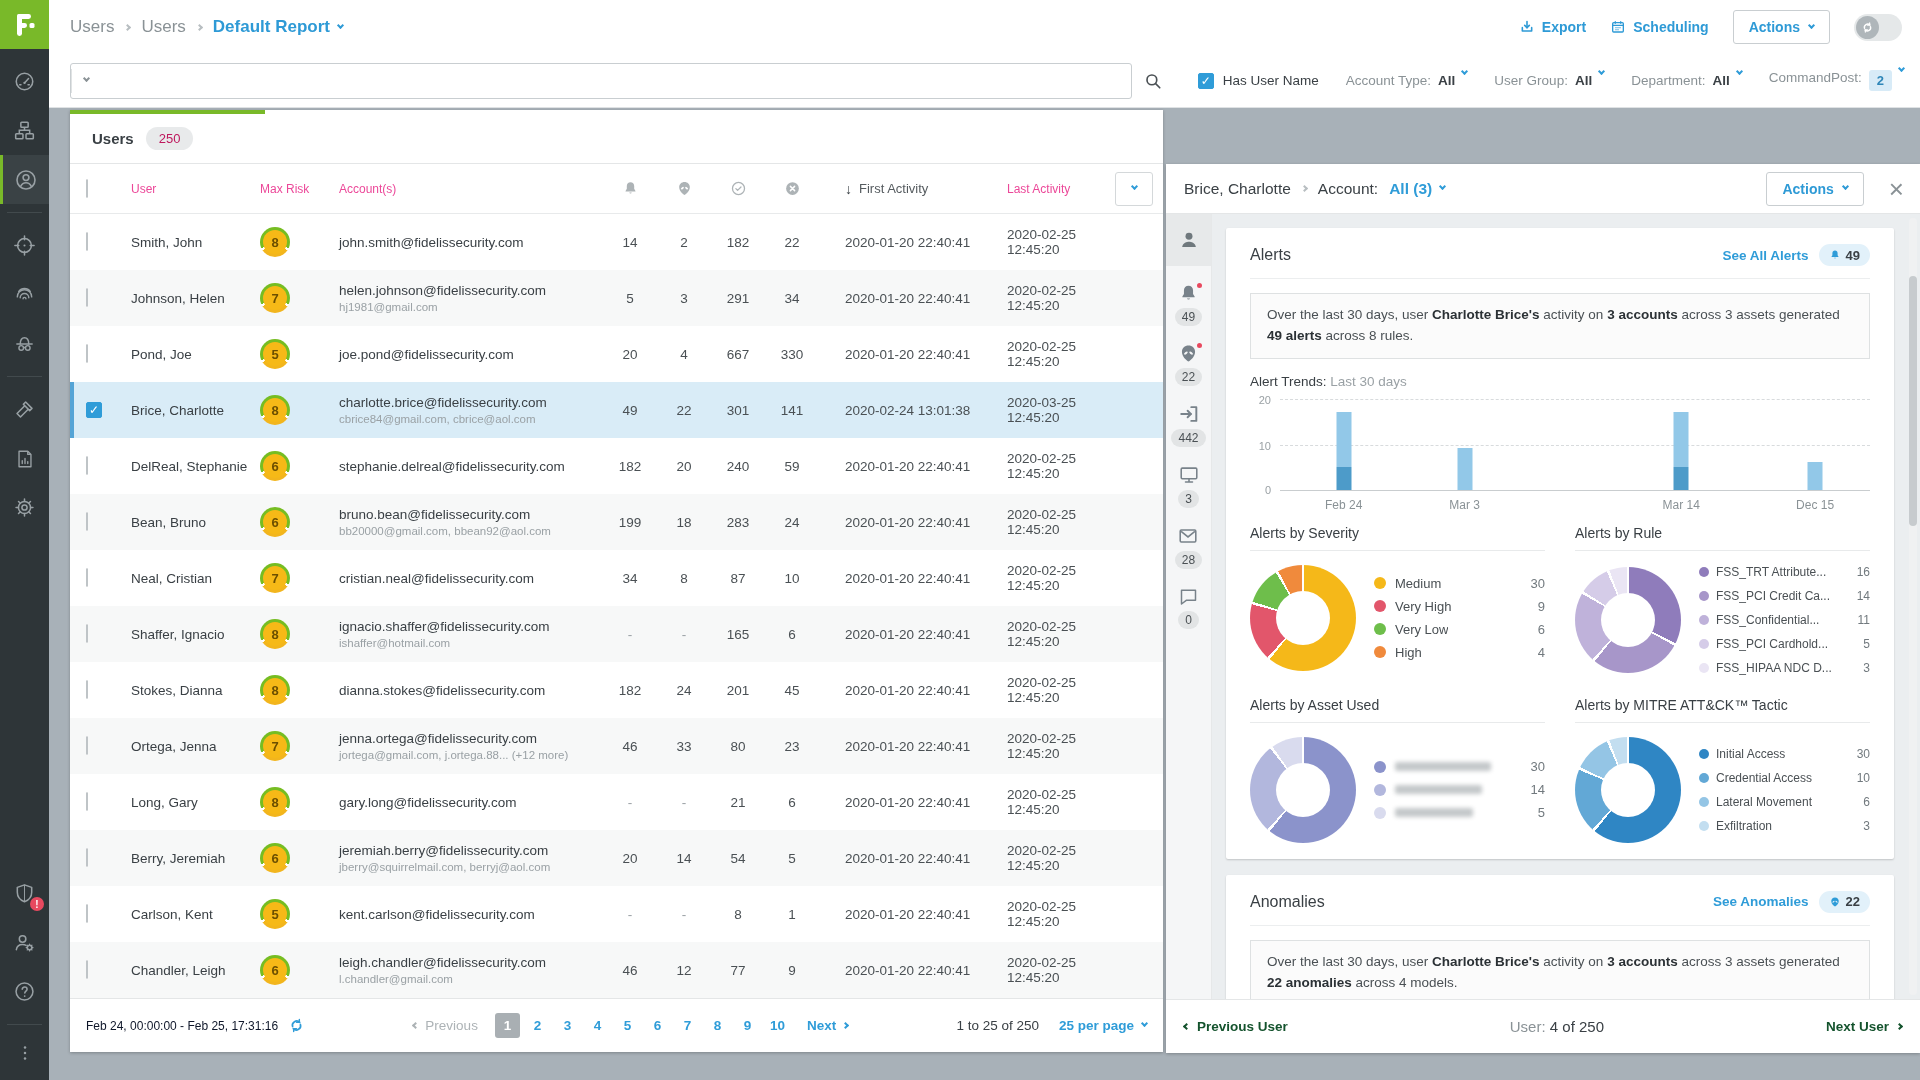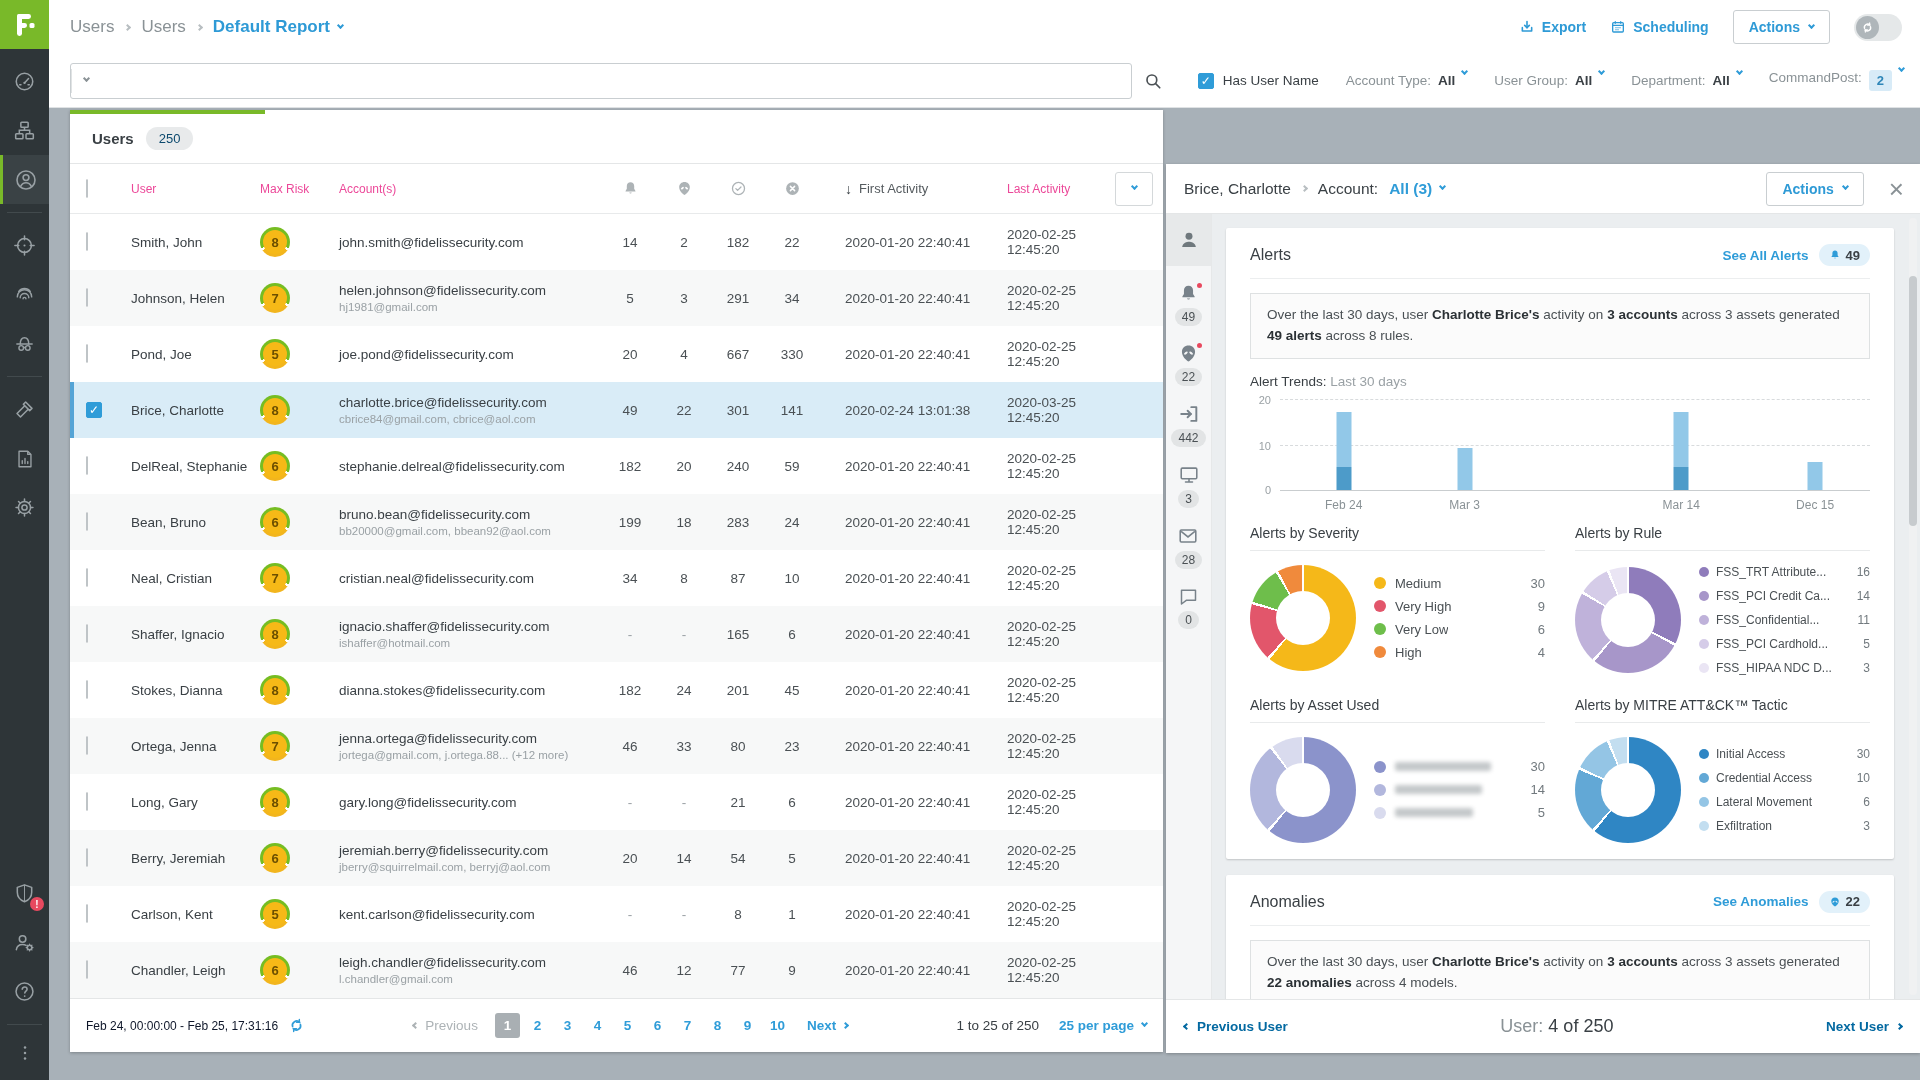--- a/index.html
+++ b/index.html
@@ -46,21 +46,21 @@
 
 .chv{display:inline-block;width:7px;height:7px;border-right:2px solid currentColor;border-bottom:2px solid currentColor;transform:rotate(45deg);margin-top:-4px}
 .chv.sm{width:5px;height:5px;border-width:2px}
 .chv.r{transform:rotate(-45deg);margin:0}
 .chv.l{transform:rotate(135deg);margin:0}
 
 .content{flex:1;position:relative;background:#A8B1B8;min-height:0}
 .table-card{position:absolute;left:21px;top:2px;width:1093px;height:942px;background:#fff;display:flex;flex-direction:column;box-shadow:0 1px 3px rgba(0,0,0,.25)}
 .tabs{height:54px;display:flex;border-bottom:1px solid #E4E6E7;flex-shrink:0}
 .tab-users{width:195px;border-top:4px solid #79B929;display:flex;align-items:center;gap:12px;padding:0 22px;font-size:15px;font-weight:700;color:#3A4045;cursor:pointer}
-.count-pill{background:#E8EAEB;border-radius:12px;padding:4px 13px;font-size:13px;font-weight:400;color:#0c4a6e}
+.count-pill{background:#E8EAEB;border-radius:12px;padding:4px 13px;font-size:13px;font-weight:400;color:#be185d}
 .tab-group{width:252px;background:#F4F5F6;border-left:1px solid #E4E6E7;border-right:1px solid #E4E6E7;display:flex;align-items:center;gap:7px;justify-content:center;font-size:14px;cursor:pointer}
 .group-label{color:#8A9296}
 .group-value{color:#3A4045;font-weight:600}
 .group-dd{width:20px;height:20px;border-radius:50%;background:#D2D5D7;display:flex;align-items:center;justify-content:center;color:#6B7478;margin-left:4px}
 .grid-row{display:grid;grid-template-columns:61px 129px 79px 264px 54px 54px 54px 54px 186px 110px 48px;align-items:center}
 .thead{height:50px;border-bottom:1px solid #E8EAEB;flex-shrink:0}
 .th{font-size:12px;color:#ec4899}
 .th-ic{display:flex;justify-content:center;color:#ADB3B6}
 .th-first{color:#555B5F;display:flex;align-items:center;gap:7px;padding-left:26px;font-size:13px}
 .th-first .arr{color:#3A4045;font-size:14px}
@@ -138,22 +138,22 @@
 .lg-row{display:flex;align-items:center;gap:9px;font-size:13px;color:#4A5054}
 .lg-sw{width:12px;height:12px;border-radius:50%;flex-shrink:0}
 .lg-val{margin-left:auto;color:#71797E}
 .legend.small{gap:10px}
 .legend.small .lg-row{font-size:12px;gap:7px}
 .legend.small .lg-sw{width:10px;height:10px}
 .lg-label{white-space:nowrap;overflow:hidden;text-overflow:ellipsis}
 .lg-blur{height:9px;background:#C4C8CA;border-radius:2px;filter:blur(2px)}
 .anom-card{margin-top:16px}
 .dp-footer{height:54px;border-top:1px solid #E4E6E7;background:#fff;display:flex;align-items:center;padding:0 18px;flex-shrink:0}
-.pu{color:#0369a1;font-weight:700;font-size:13.5px;display:flex;align-items:center;gap:8px;cursor:pointer}
-.user-pos{margin:0 auto;font-size:18px}
+.pu{color:#14532d;font-weight:700;font-size:13.5px;display:flex;align-items:center;gap:8px;cursor:pointer}
+.user-pos{margin:0 auto;font-size:15px}
 .up-label{color:#8A9296}
 .up-value{color:#3A4045}
 </style>
 </head>
 <body>
 
 <div class="app">
 
   <aside class="sidebar">
     <div class="logo">

